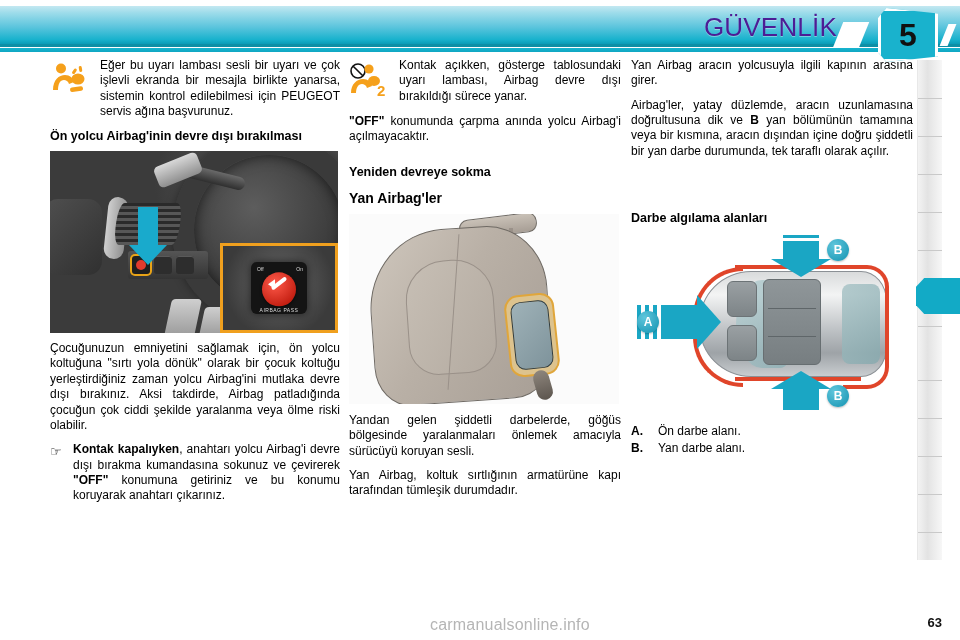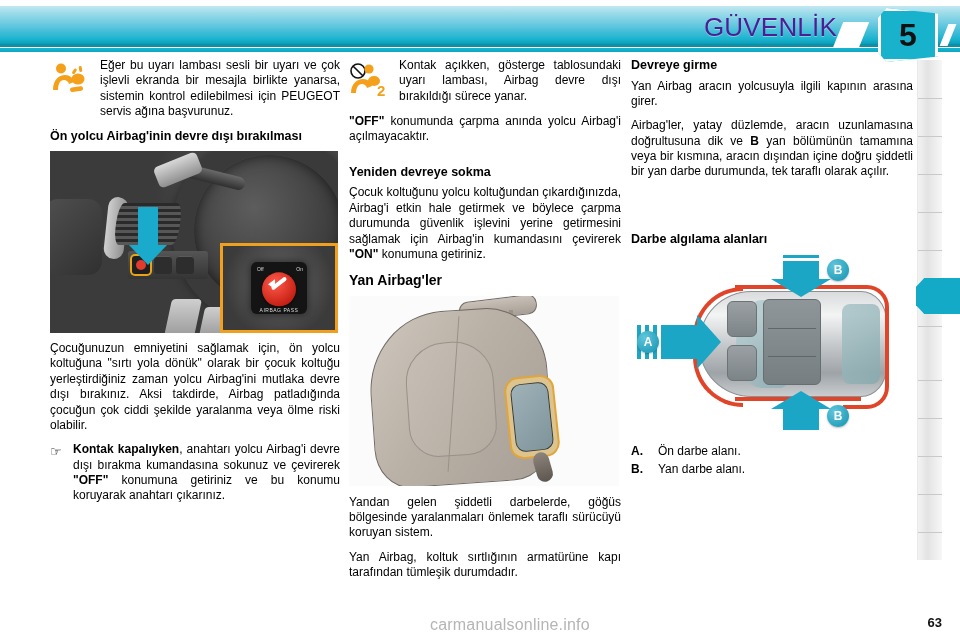--- a/index.html
+++ b/index.html
@@ -421,44 +421,42 @@
       </div>
       <div class="txt">
         <p class="body">Kontak açıkken, gösterge tablosundaki uyarı lambası, Airbag devre dışı bırakıldığı sürece yanar.</p>
       </div>
     </div>
 
     <p class="body"><span class="b">"OFF"</span><span> konumunda çarpma anında yolcu Airbag'i açılmayacaktır.</span></p>
 
     <h3 class="sec" style="margin-top:20px">Yeniden devreye sokma</h3>
 
-    <p class="body"><span>Çocuk koltuğunu yolcu koltuğundan çıkardığınızda, Airbag'i etkin hale getirmek ve böylece çarpma durumunda güvenlik işlevini yerine getirmesini sağlamak için Airbag'in kumandasını çevirerek </span><span class="b">"ON"</span><span> konumuna getiriniz.</span></p>
 
     <h3 class="sec" style="font-size:14px;margin-top:10px">Yan Airbag'ler</h3>
 
     <div class="fig fig-seat">
       <div class="seat-head"></div>
       <div class="seat-rod r1"></div>
       <div class="seat-rod r2"></div>
       <div class="seat-body"></div>
       <div class="seat-inner"></div>
       <div class="seat-seam"></div>
       <div class="seat-airbag-out">
         <div class="seat-airbag-in"></div>
       </div>
       <div class="seat-lever"></div>
     </div>
 
-    <p class="body">Yandan gelen şiddetli darbelerde, göğüs bölgesinde yaralanmaları önlemek taraflı sürücüyü koruyan sistem.</p>
+    <p class="body">Yandan gelen şiddetli darbelerde, göğüs bölgesinde yaralanmaları önlemek amacıyla sürücüyü koruyan sesli.</p>
     <p class="body">Yan Airbag, koltuk sırtlığının armatürüne kapı tarafından tümleşik durumdadır.</p>
   </div>
 
   <div class="col col-3">
 
-    <h3 class="sec">Devreye girme</h3>
 
     <p class="body">Yan Airbag aracın yolcusuyla ilgili kapının arasına girer.</p>
 
     <p class="body"><span>Airbag'ler, yatay düzlemde, aracın uzunlamasına doğrultusuna dik ve </span><span class="b">B</span><span> yan bölümünün tamamına veya bir kısmına, aracın dışından içine doğru şiddetli bir yan darbe durumunda, tek taraflı olarak açılır.</span></p>
 
     <h3 class="sec" style="margin-top:52px">Darbe algılama alanları</h3>
 
     <div class="fig fig-car">
       <div class="car-body">
         <div class="car-glass-f"></div>

